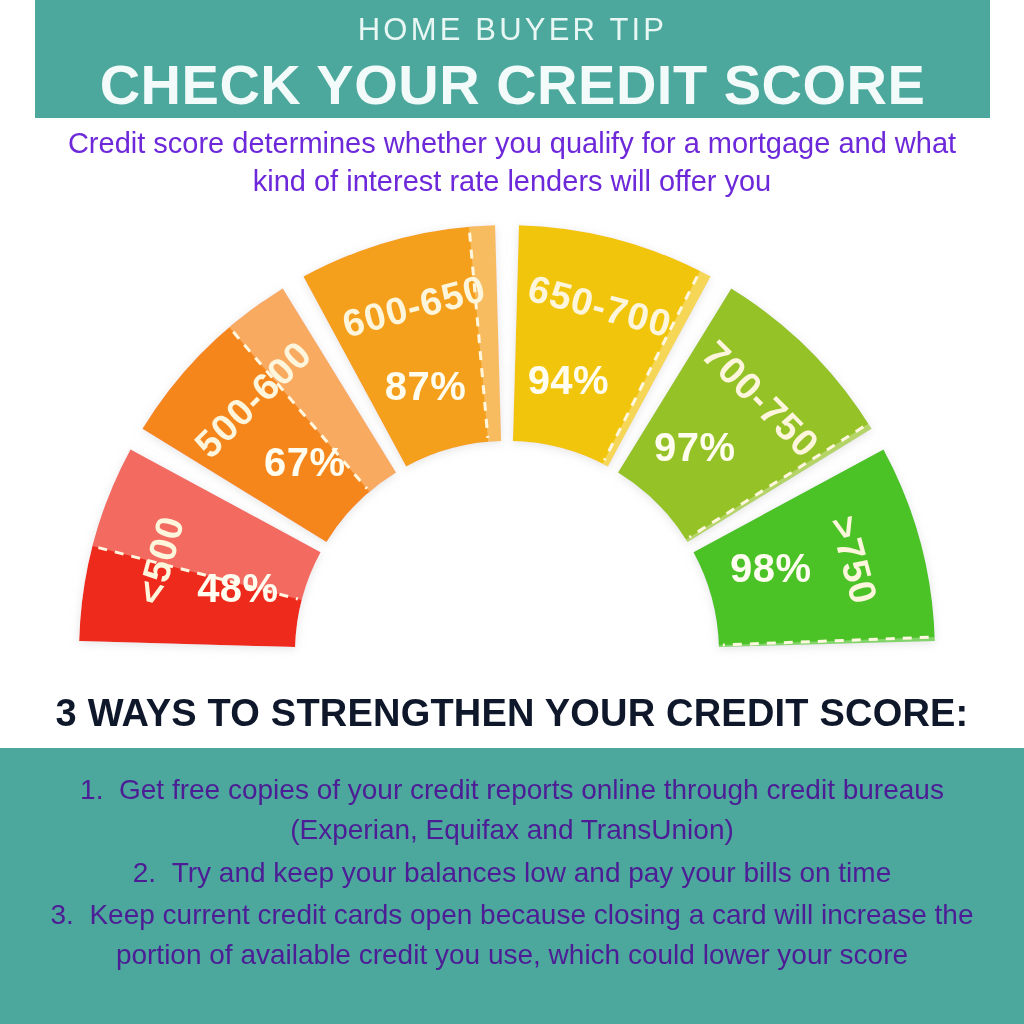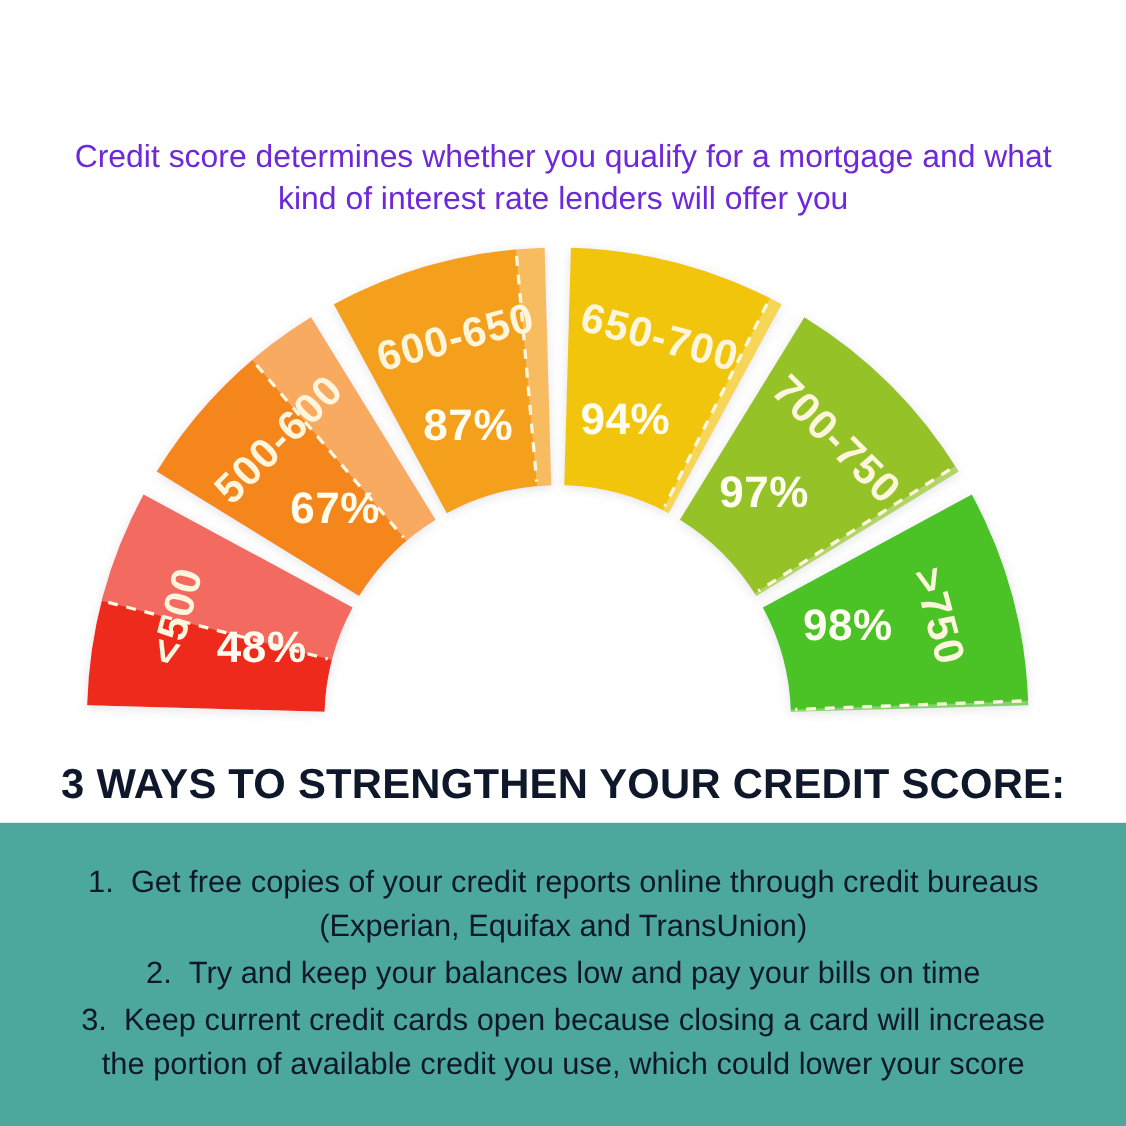--- a/index.html
+++ b/index.html
@@ -79,39 +79,43 @@
   }
 
   
   .bottom-panel{
     position:absolute;left:0;top:748px;width:1024px;height:276px;
     background:#4CA89C;
     box-sizing:border-box;
     padding:22px 48px 0 48px;
   }
   .tips-list{
-    margin:12px;padding:0;list-style:none;
-    color:#0f172a;
+    margin:0;padding:0;list-style:none;
+    color:#4c1d95;
     font-size:28px;
     line-height:1.44;
     text-align:center;
   }
   .tips-list li{
     margin:0 0 2px 0;
     position:relative;
   }
   .tip-num{
     font-weight:400;
   }
 </style>
 </head>
 <body>
 
 <div class="page">
 
+  <div class="header-bar">
+    <div class="kicker">HOME BUYER TIP</div>
+    <div class="main-title">CHECK YOUR CREDIT SCORE</div>
+  </div>
 
   <div class="subtitle">Credit score determines whether you qualify for a mortgage and what kind of interest rate lenders will offer you</div>
 
   <div class="gauge-wrap">
     <svg class="gauge-svg" width="1024" height="470" viewBox="0 0 1024 470">
       <defs>
         <filter id="segshadow" x="-20%" y="-20%" width="140%" height="140%">
           <feDropShadow dx="0" dy="2" stdDeviation="5" flood-color="#cfcfcf" flood-opacity="0.55"></feDropShadow>
         </filter>
       </defs>

